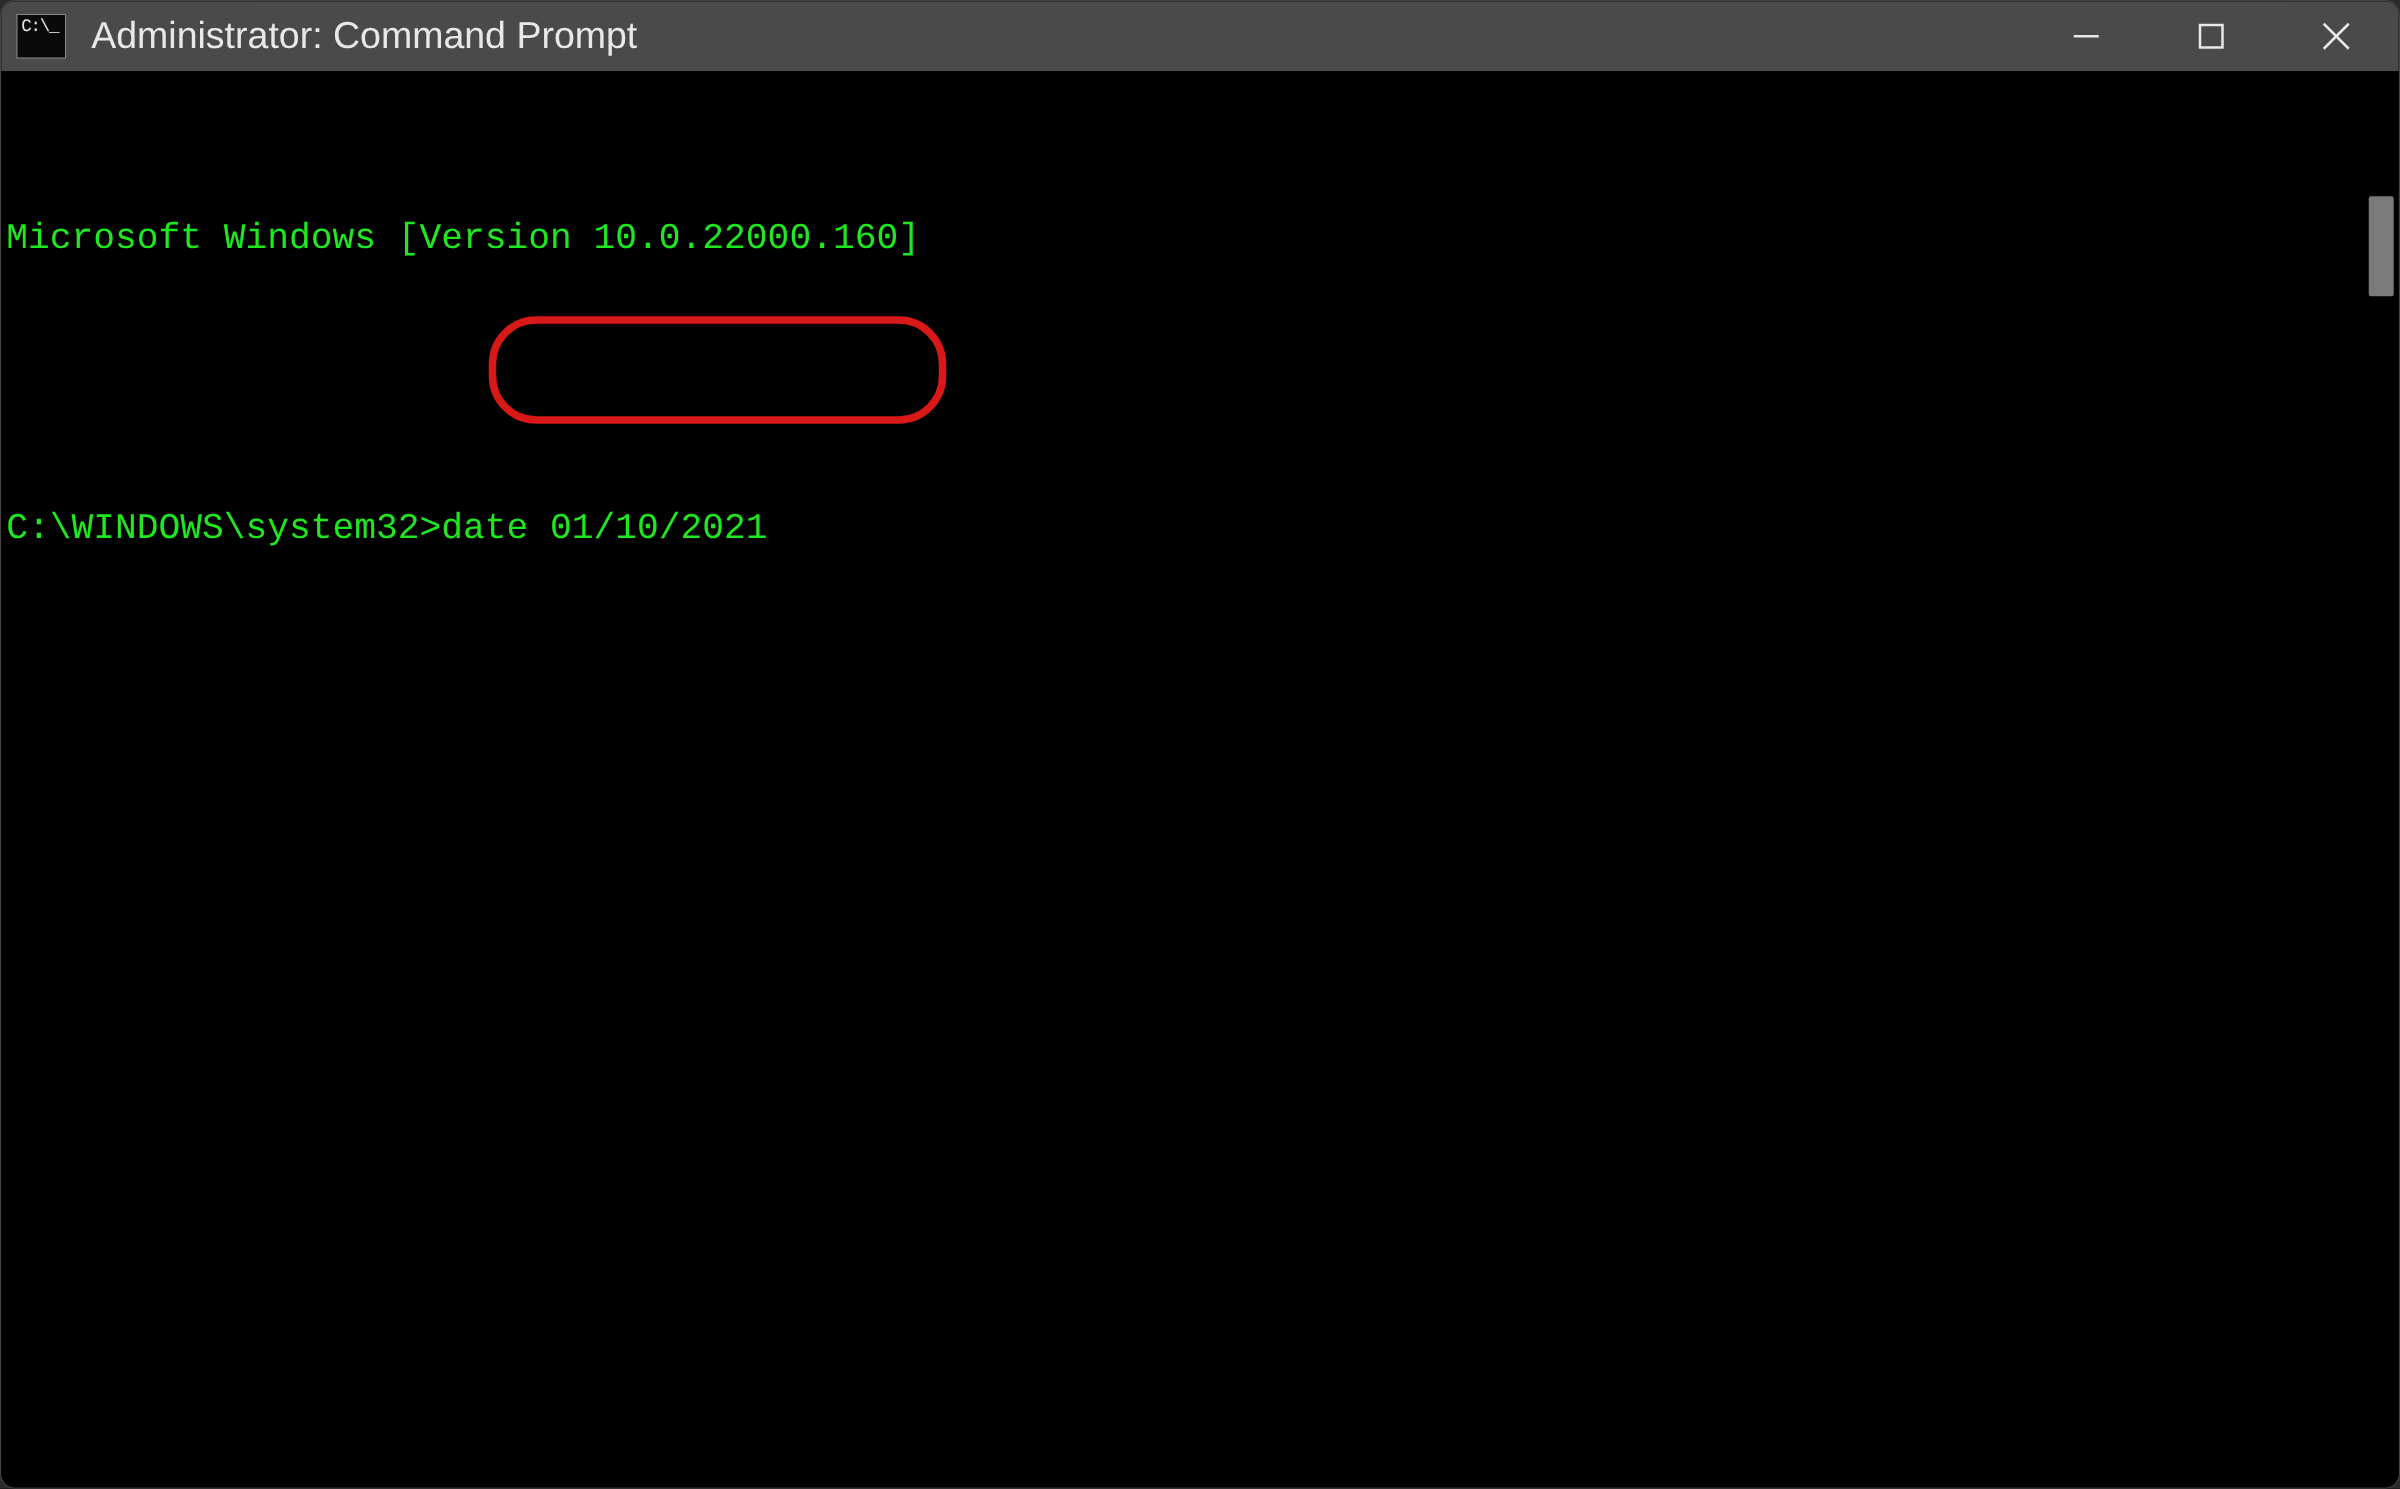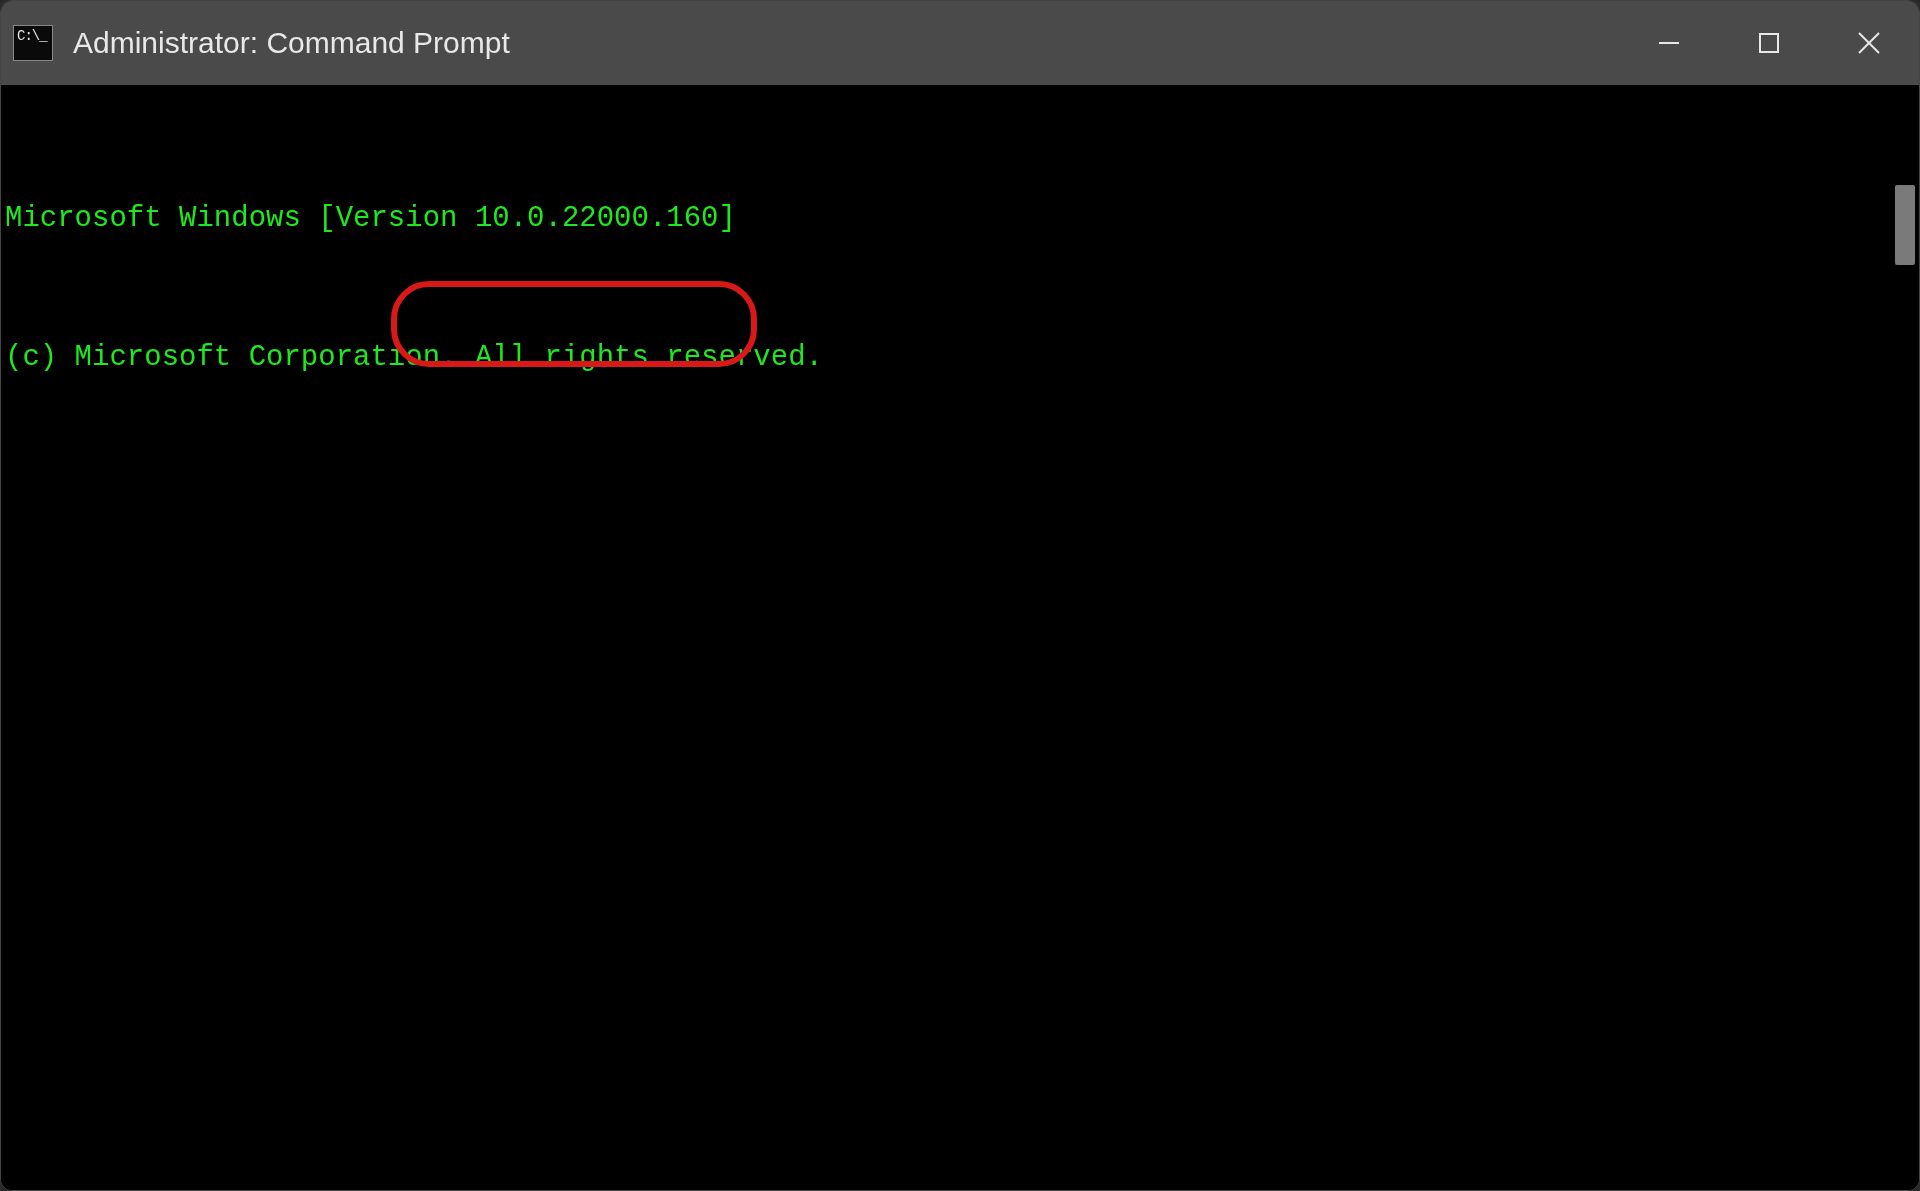--- a/index.html
+++ b/index.html
@@ -17,21 +17,21 @@
       width: 1920px;
       height: 1191px;
       background: #000;
       border-radius: 12px;
       overflow: hidden;
       border: 1px solid #444;
       display: flex;
       flex-direction: column;
     }
     .titlebar {
-      height: 84px;
+      height: 56px;
       background: #4a4a4a;
       display: flex;
       align-items: center;
       padding: 0 0 0 12px;
       flex-shrink: 0;
     }
     .titlebar-icon {
       width: 40px;
       height: 36px;
       background: #0a0a0a;
@@ -128,21 +128,21 @@
         <svg width="28" height="28" viewBox="0 0 28 28">
             <line x1="4" y1="4" x2="24" y2="24"></line>
             <line x1="24" y1="4" x2="4" y2="24"></line>
           </svg>
       </div>
     </div>
   </div>
 
   <div class="terminal-area">
     <span class="terminal-line">Microsoft Windows [Version 10.0.22000.160]</span>
-    <span class="terminal-line">(c) Microsoft Corporation. All rights reserved.</span>
     <span class="terminal-line"></span>
+    <span class="terminal-line">C:\WINDOWS\system32&gt;date 01/10/2021</span>
     <span class="terminal-line"></span>
 
     <div class="highlight-oval" style="top:196px;left:390px;width:366px;height:86px;"></div>
 
     <div class="scrollbar-track"></div>
   </div>
 </div>
 
 </body></html>

